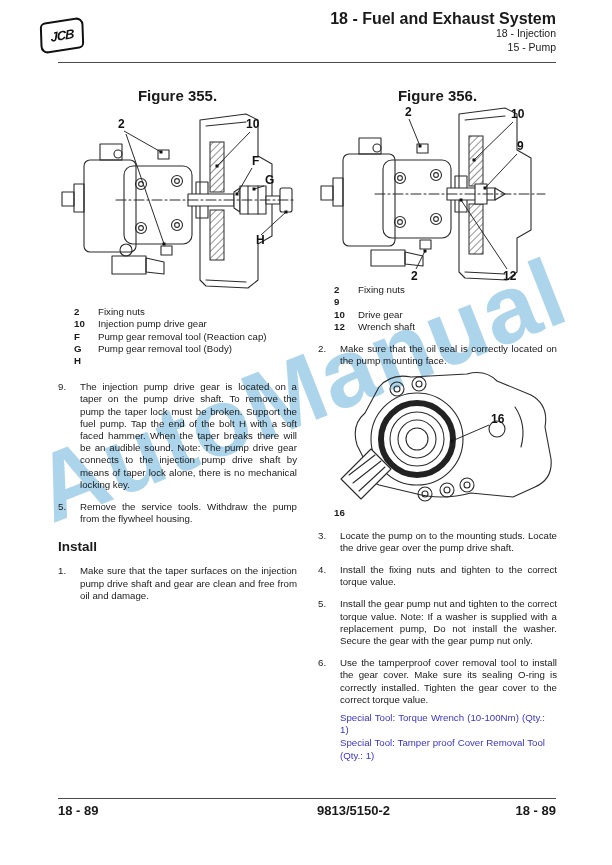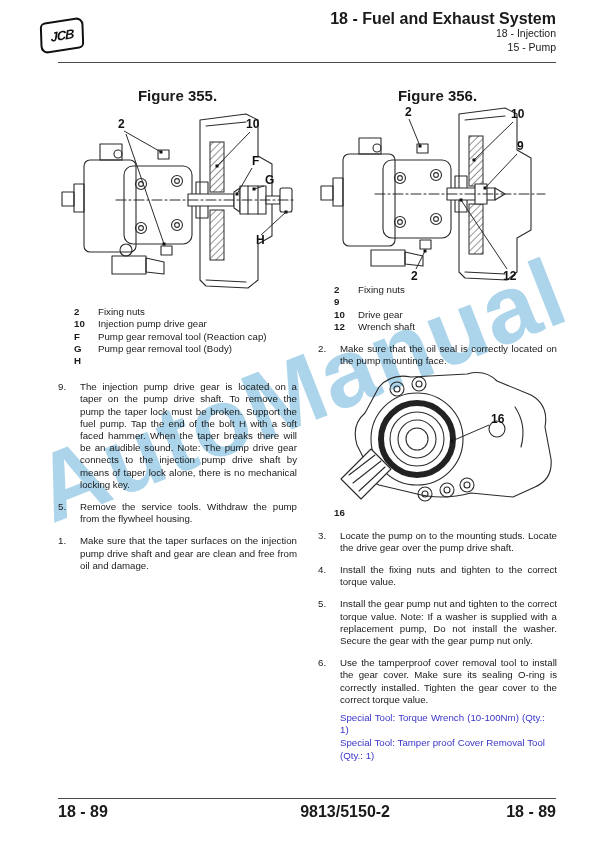--- a/index.html
+++ b/index.html
@@ -41,21 +41,21 @@
   .legend-key{font-weight:bold;width:24px;flex:0 0 24px;}
   .legend-desc{flex:1;}
   .step{display:flex;margin-top:10px;}
   .step-num{width:22px;flex:0 0 22px;}
   .step-text{flex:1;text-align:justify;}
   .steps-first{margin-top:14px;}
   .install-h{font-size:13.5px;font-weight:bold;margin-top:14px;line-height:16px;}
   .special{color:#3a35c8;margin-top:6px;text-align:justify;padding-left:22px;}
   .special p{margin:0 12px 1px 0;}
   
-  .footer{position:absolute;left:58px;top:803px;width:498px;font-size:16px;font-weight:bold;display:flex;}
+  .footer{position:absolute;left:58px;top:803px;width:498px;font-size:13px;font-weight:bold;display:flex;}
   .footer .fl{flex:1;text-align:left;}
   .footer .fc{flex:1;text-align:right;}
   .footer .fr{flex:1;text-align:right;}
   
   svg{overflow:visible;}
   .ln{stroke:#2b2b2b;stroke-width:1.1;fill:none;stroke-linejoin:round;stroke-linecap:round;}
   .lnw{stroke:#2b2b2b;stroke-width:1.1;fill:#ffffff;stroke-linejoin:round;}
   .callout{font-family:"Liberation Sans",sans-serif;font-weight:bold;font-size:12px;fill:#111;}
   .leader{stroke:#2b2b2b;stroke-width:1;fill:none;}
   .dot{fill:#111;}
@@ -168,20 +168,21 @@
 
       <div class="step steps-first">
         <span class="step-num">9.</span>
         <span class="step-text">The injection pump drive gear is located on a taper on the pump drive shaft. To remove the pump the taper lock must be broken. Support the fuel pump. Tap the end of the bolt H with a soft faced hammer. When the taper breaks there will be an audible sound. Note: The pump drive gear connects to the injection pump drive shaft by means of taper lock alone, there is no mechanical locking key.</span>
       </div>
       <div class="step">
         <span class="step-num">5.</span>
         <span class="step-text">Remove the service tools. Withdraw the pump from the flywheel housing.</span>
       </div>
 
+      <div class="install-h">Install</div>
 
       <div class="step">
         <span class="step-num">1.</span>
         <span class="step-text">Make sure that the taper surfaces on the injection pump drive shaft and gear are clean and free from oil and damage.</span>
       </div>
     </div>
 
     <div class="col col-right">
 
       <div class="fig-caption">Figure 356.</div>

